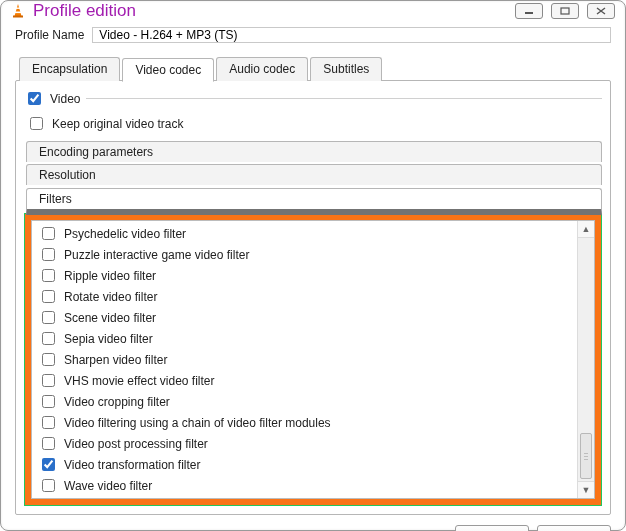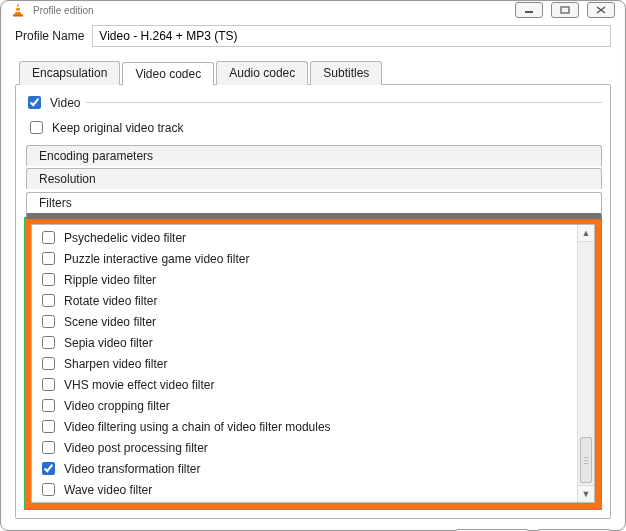--- a/index.html
+++ b/index.html
@@ -23,22 +23,22 @@
     display: flex; align-items: center;
     padding: 0 6px;
   }
   .titlebar .app-icon {
     width: 18px; height: 18px;
     margin: 0 6px 0 2px;
     display: flex; align-items: center; justify-content: center;
   }
   .titlebar .title {
     flex: 0 0 auto;
-    font-size: 10px;
-    color: #737373;
+    font-size: 17px;
+    color: #a21caf;
   }
   .titlebar .spacer { flex: 1; }
   .win-btns { display: flex; gap: 8px; margin-right: 4px; }
   .win-btn {
     width: 28px; height: 16px;
     border: 1px solid #8a8a8a;
     border-radius: 3px;
     background: #f6f6f6;
     display: flex; align-items: center; justify-content: center;
     font-size: 10px; color: #555;
@@ -49,21 +49,21 @@
     padding: 6px 14px 12px 14px;
     display: flex; flex-direction: column;
   }
   .row-profile {
     display: flex; align-items: center; gap: 8px;
     margin-bottom: 14px;
   }
   .row-profile label { white-space: nowrap; }
   .row-profile input {
     flex: 1;
-    height: 22px;
+    height: 16px;
     border: 1px solid #c9c9c9;
     padding: 0 6px;
     font-family: inherit; font-size: 12px;
   }
   .tabs {
     display: flex; gap: 2px;
     margin-left: 4px;
     position: relative; z-index: 2;
   }
   .tab {

